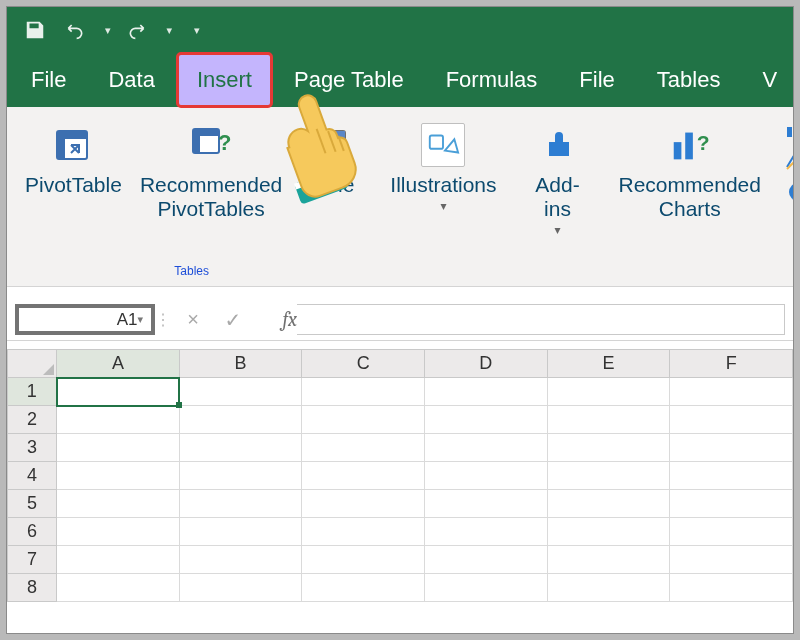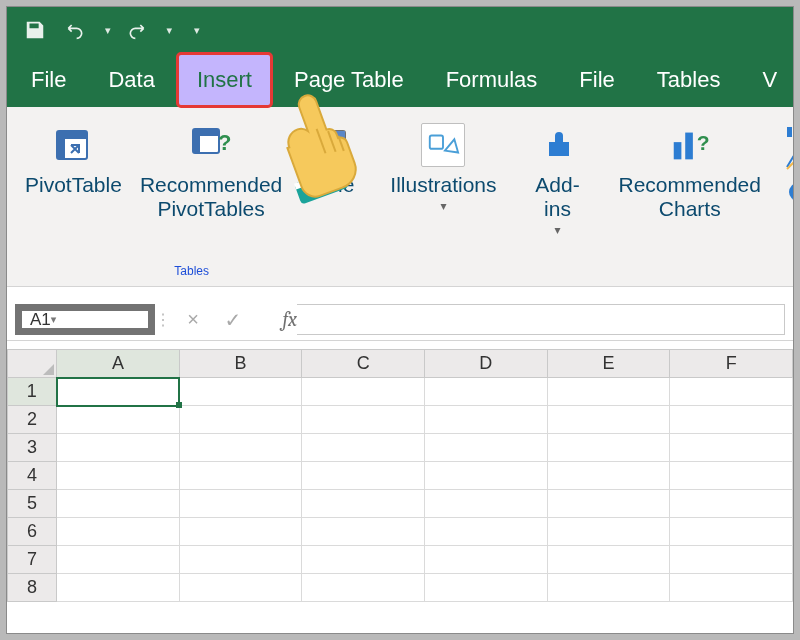--- a/index.html
+++ b/index.html
@@ -22,21 +22,21 @@
   .sep{width:1px;background:#d6d6d6;margin:6px 4px 30px 4px}
   .bigbtn{display:flex;flex-direction:column;align-items:center;justify-content:flex-start;padding:4px 6px;min-width:70px;text-align:center;cursor:pointer;border-radius:3px}
   .bigbtn .ico{width:44px;height:44px;margin:2px 0 6px 0;display:flex;align-items:center;justify-content:center}
   .bigbtn .lbl{font-size:21px;color:#0c4a6e;line-height:1.15}
   .bigbtn .caret{font-size:12px;color:#666;margin-top:2px}
   .boxed{border:1px solid #bfbfbf;padding:4px;border-radius:2px;background:#fff}
   .mini-col{display:flex;flex-direction:column;gap:6px;padding:2px 2px}
   .mini{width:30px;height:26px;display:flex;align-items:center;justify-content:center}
   
   .fxrow{height:42px;background:#fff;border-bottom:1px solid #d4d4d4;display:flex;align-items:center;margin-top:12px}
-  .namebox{width:140px;height:31px;border:7px solid #737373;margin:0 0 0 8px;display:flex;align-items:center;padding:0 8px;font-size:17px;color:#333;justify-content:flex-start}
+  .namebox{width:140px;height:31px;border:4px solid #737373;margin:0 0 0 8px;display:flex;align-items:center;padding:0 8px;font-size:17px;color:#333;justify-content:flex-end}
   .nb-caret{font-size:11px;color:#777}
   .grab{width:18px;color:#bbb;text-align:center;font-size:16px;letter-spacing:2px}
   .fxbtn{width:40px;text-align:center;color:#a9a9a9;font-size:20px}
   .fxlabel{font-style:italic;font-family:Cambria,Georgia,serif;font-size:20px;color:#6f6f6f;width:44px;text-align:right}
   .fxinput{flex:1;height:31px;border:1px solid #c9c9c9;border-left:none;margin-right:8px}
   
   .gridwrap{position:relative}
   table.grid{border-collapse:collapse;table-layout:fixed;width:100%}
   .corner{width:46px;height:28px;background:#eceaea;border:1px solid #c9c9c9;position:relative}
   .corner::after{content:"";position:absolute;right:2px;bottom:2px;border-style:solid;border-width:0 0 11px 11px;border-color:transparent transparent #bcbcbc transparent}

